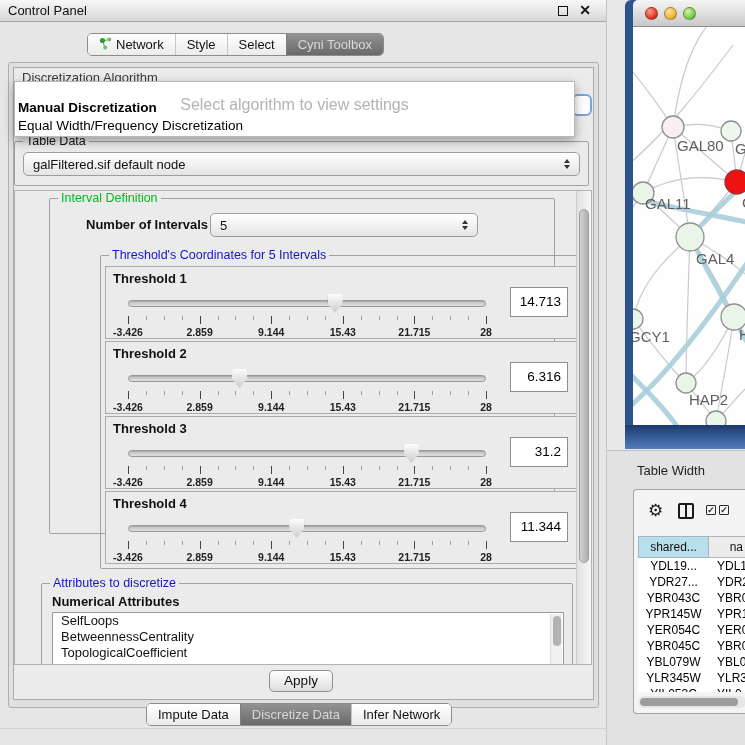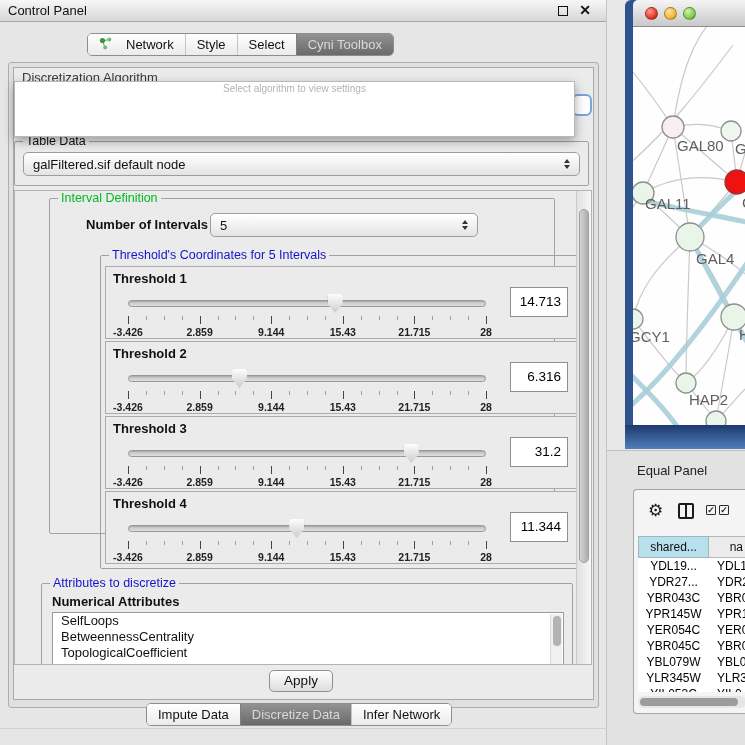--- a/index.html
+++ b/index.html
@@ -12,32 +12,32 @@
   #cp-titlebar { position:absolute; left:0; top:0; width:100%; height:22px; background:linear-gradient(#f7f7f7,#d7d7d7); border-bottom:1px solid #a6a6a6; }
   #cp-title { position:absolute; left:8px; top:3px; font-size:13px; color:#111; }
   #float-btn { position:absolute; right:38px; top:6px; width:10px; height:10px; border:1.5px solid #111; background:transparent; }
   #close-btn { position:absolute; right:15px; top:2px; font-size:14px; font-weight:bold; color:#111; }
   #cp-bottom-line { position:absolute; left:0; top:728px; width:607px; border-top:1px solid #d2d2d2; }
 
   
   .seg { position:absolute; display:flex; height:23px; border:1px solid #8d8d8d; border-radius:5px; overflow:hidden; background:#fff; }
   #top-tabs { left:87px; top:33px; }
   #bottom-tabs { left:146px; top:703px; }
-  .seg-item { display:flex; align-items:center; gap:14px; padding:0 11px; font-size:13px; color:#111; background:linear-gradient(#ffffff,#ebebeb); white-space:nowrap;text-align:right; }
+  .seg-item { display:flex; align-items:center; gap:4px; padding:0 11px; font-size:13px; color:#111; background:linear-gradient(#ffffff,#ebebeb); white-space:nowrap;text-align:right; }
   .seg-item + .seg-item { border-left:1px solid #c6c6c6; }
   .seg-item.selected { background:linear-gradient(#929292,#6a6a6a); color:#d9d9d9; border-left-color:#7e7e7e; }
 
   
   #outer-box { position:absolute; left:8px; top:62px; width:591px; height:646px; border:1px solid #aeaeae; border-radius:3px; background:#e0e0e0; }
   #inner-box { position:absolute; left:13px; top:67px; width:581px; height:633px; border:1px solid #a9a9a9; background:#ebebeb; }
 
   #algo-legend { position:absolute; left:22px; top:70px; font-size:13px; color:#3a3a3a; z-index:1; }
   #combo-fragment { position:absolute; left:572px; top:94px; width:20px; height:22px; border:2px solid #78a3dc; border-radius:6px; background:#fff; z-index:2; }
   #algo-popup { position:absolute; left:14px; top:81px; width:561px; height:56px; background:#fff; border:1px solid #b9b9b9; box-shadow:0 4px 10px rgba(0,0,0,.35); z-index:5; }
-  #popup-placeholder { text-align:center; color:#b3b3b3; font-size:10px; padding-top:1px; height:17px; }
+  #popup-placeholder { text-align:center; color:#b3b3b3; font-size:16px; padding-top:14px; height:17px; }
   .popup-opt { font-size:13.5px; color:#000; padding:1px 3px; height:18px; }
   .popup-opt.first { font-weight:bold; }
 
   .group { position:absolute; border:1px solid #a2a2a2; border-radius:2px; }
   .legend { position:absolute; top:-8px; left:8px; padding:0 3px; font-size:12.5px; background:#ebebeb; color:#111; }
   .legend.green { color:#00bb22; }
   .legend.blue { color:#1414cc; }
 
   #table-data-group { left:14px; top:141px; width:575px; height:45px; }
   .combo { position:absolute; display:flex; align-items:center; background:linear-gradient(#ffffff,#e4e4e4); border:1px solid #9d9d9d; border-radius:5px; font-size:13px; color:#111; padding:0 9px; }
@@ -142,20 +142,24 @@
         </div>
         <div class="seg-item selected">
           <span>Cyni Toolbox</span>
         </div>
       </div>
 
     <span id="algo-legend">Discretization Algorithm</span>
     <div id="combo-fragment"></div>
     <div id="algo-popup">
       <div id="popup-placeholder">Select algorithm to view settings</div>
+      <div id="popup-options">
+          <div class="popup-opt first">Manual Discretization</div>
+          <div class="popup-opt">Equal Width/Frequency Discretization</div>
+        </div>
     </div>
 
     <div class="group" id="table-data-group">
       <span class="legend">Table Data</span>
       <div class="combo" id="table-data-combo">
         <span>galFiltered.sif default node</span>
         <span class="arrows">
             <span class="arrow-up"></span>
             <span class="arrow-down"></span>
           </span>
@@ -422,21 +426,21 @@
           <text x="-4" y="315" fill="#5f5f5f" font-size="15" font-family="Liberation Sans, sans-serif">GCY1</text>
           <circle cx="101" cy="290" r="13" fill="#e8f5e8" stroke="#8f8f8f" stroke-width="1.3"></circle>
           <text x="106" y="313" fill="#5f5f5f" font-size="15" font-family="Liberation Sans, sans-serif">H</text>
           <circle cx="53" cy="356" r="10" fill="#e8f5e8" stroke="#8f8f8f" stroke-width="1.3"></circle>
           <text x="56" y="378" fill="#5f5f5f" font-size="15" font-family="Liberation Sans, sans-serif">HAP2</text>
           <circle cx="83" cy="394" r="10" fill="#e8f5e8" stroke="#8f8f8f" stroke-width="1.3"></circle>
         </svg></div>
   </div>
 
   <div id="table-panel">
-    <span id="tp-title">Equal Panel</span>
+    <span id="tp-title">Table Width</span>
     <div id="tp-body">
       <div id="tp-toolbar">
         <span id="gear-icon">⚙</span>
         <span id="split-icon"></span>
         <span class="cb-icon" id="cb1">✓</span>
         <span class="cb-icon" id="cb2">✓</span>
       </div>
       <div id="tp-table">
         <div id="tp-header">
             <div class="tp-hcell c1">shared...</div>

